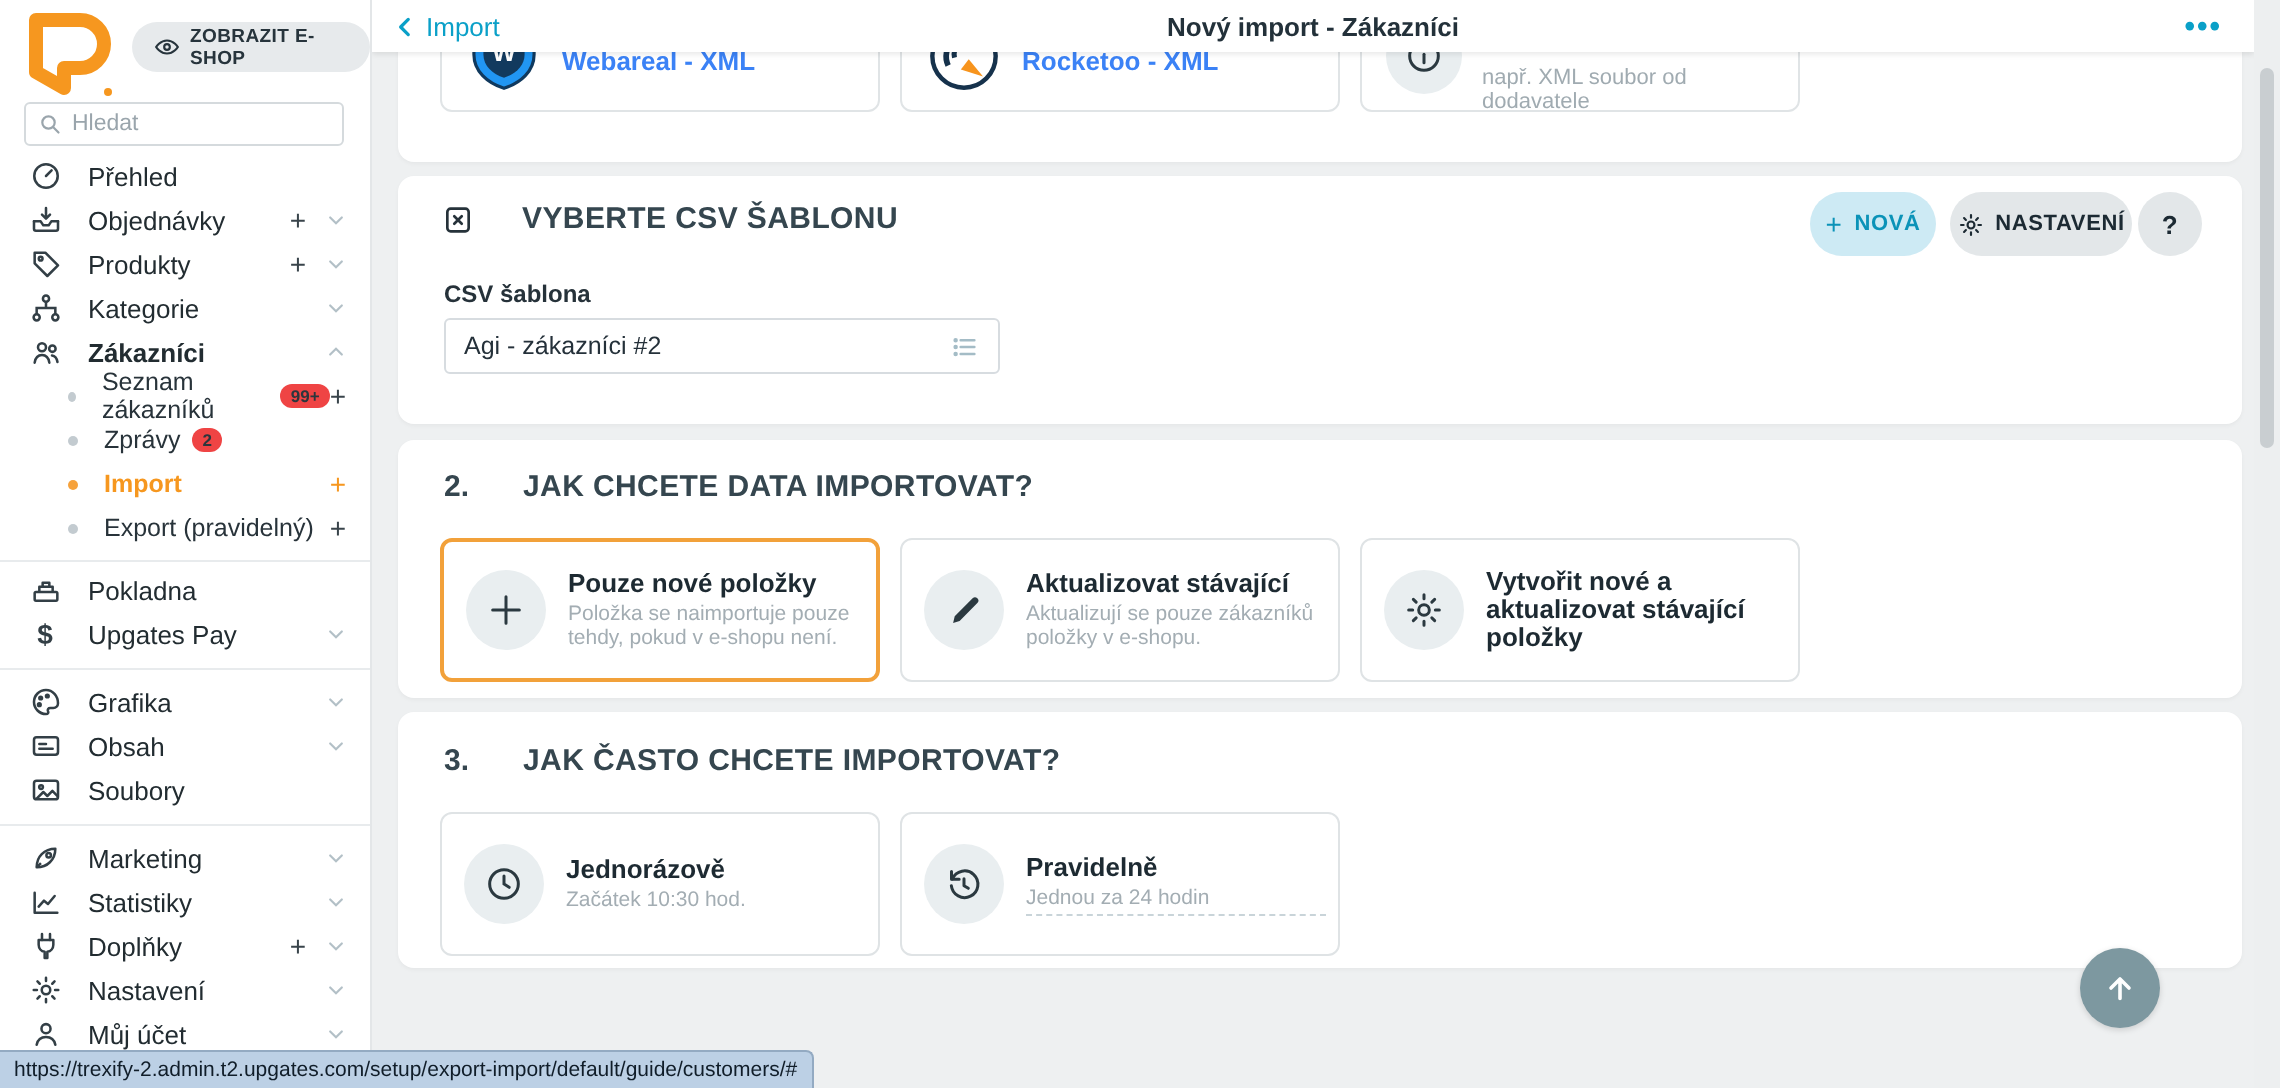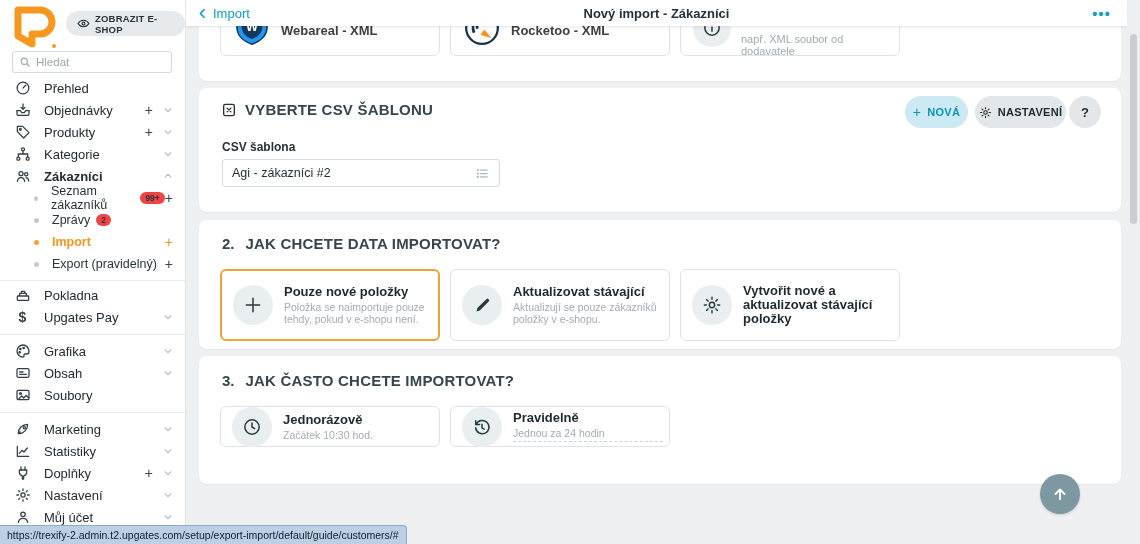--- a/index.html
+++ b/index.html
@@ -53,25 +53,25 @@
   .panel { position:absolute; left:199px; width:922px; background:#fff; border-radius:8px;
            box-shadow:0 1px 2px rgba(0,0,0,.04); z-index:1; }
   .panel-top { top:-50px; height:131px; }
   .panel-csv { top:88px; height:124px; }
   .panel-s2 { top:220px; height:129px; }
   .panel-s3 { top:356px; height:128px; }
   
   .src-card { position:absolute; top:38px; width:220px; height:68px; border:1px solid #e0e4e6;
               border-radius:6px; background:#fff; cursor:pointer; }
   .src-card .sicon { position:absolute; left:12px; top:20px; width:38px; height:38px; }
-  .src-card .stitle { position:absolute; left:60px; top:34px; font-size:13px; font-weight:bold; color:#404040; }
+  .src-card .stitle { position:absolute; left:60px; top:34px; font-size:13px; font-weight:bold; color:#3b82f6; }
   .src-card .ssub { position:absolute; left:60px; top:44px; font-size:11px; color:#a0abb1; }
   .icon-circle { border-radius:50%; background:#e9eef0; display:flex; align-items:center; justify-content:center; }
   
-  .sec-head { position:absolute; display:flex; align-items:center; gap:8px; }
+  .sec-head { position:absolute; display:flex; align-items:center; gap:24px; }
   .sec-title { font-size:15px; font-weight:bold; color:#35464f; letter-spacing:.2px; }
   .sec-num { font-size:15px; font-weight:bold; color:#35464f; }
   .pill-btn { position:absolute; top:8px; height:32px; border-radius:16px; display:flex; align-items:center;
               justify-content:center; gap:6px; font-size:11px; font-weight:bold; letter-spacing:.3px; cursor:pointer; }
   .btn-new { left:706px; width:63px; background:#cdeaf4; color:#0b93b8; }
   .btn-settings { left:776px; width:91px; background:#e3e7e9; color:#1c2a33; }
   .btn-help { left:870px; width:32px; background:#e3e7e9; color:#1c2a33; border-radius:50%; font-size:13px; }
   .field-label { position:absolute; left:23px; top:52px; font-size:12px; font-weight:bold; color:#26323a; }
   .select { position:absolute; left:23px; top:71px; width:278px; height:28px; border:1px solid #d7dce0;
             border-radius:3px; background:#fff; display:flex; align-items:center; padding:0 9px;
@@ -80,21 +80,21 @@
   
   .opt-card { position:absolute; width:220px; border:1px solid #dfe3e5; border-radius:6px; background:#fff;
               display:flex; align-items:center; cursor:pointer; }
   .opt-card.sel { border:2px solid #f2a13a; }
   .opt-card .ocircle { width:40px; height:40px; margin:0 11px 0 11px; flex:none; }
   .opt-text { display:flex; flex-direction:column; gap:2px; padding-right:8px; }
   .opt-title { font-size:13px; font-weight:bold; color:#1d2a32; line-height:14px; }
   .opt-desc { font-size:10.5px; color:#a3adb3; line-height:12px; }
   .opt-desc.underline { border-bottom:1px dashed #c9d4d9; padding-bottom:2px; width:150px; }
   .row2 .opt-card { top:49px; height:72px; }
-  .row3 .opt-card { top:50px; height:41px; }
+  .row3 .opt-card { top:50px; height:72px; }
   .pos1 { left:21px; } .pos2 { left:251px; } .pos3 { left:481px; }
   
   .scroll-top { position:absolute; left:1040px; top:474px; width:40px; height:40px; border-radius:50%;
                 background:#7d98a0; display:flex; align-items:center; justify-content:center;
                 cursor:pointer; z-index:8; box-shadow:0 1px 3px rgba(0,0,0,.15); }
   
   .vscroll { position:absolute; right:0; top:0; width:13px; height:544px; background:#edeff0; z-index:7; }
   .vthumb { position:absolute; right:3px; top:34px; width:7px; height:190px; border-radius:4px; background:#c9ced1; cursor:pointer; }
   
   .statusbar { position:absolute; left:0; bottom:0; height:19px; background:#bcd0e5;

